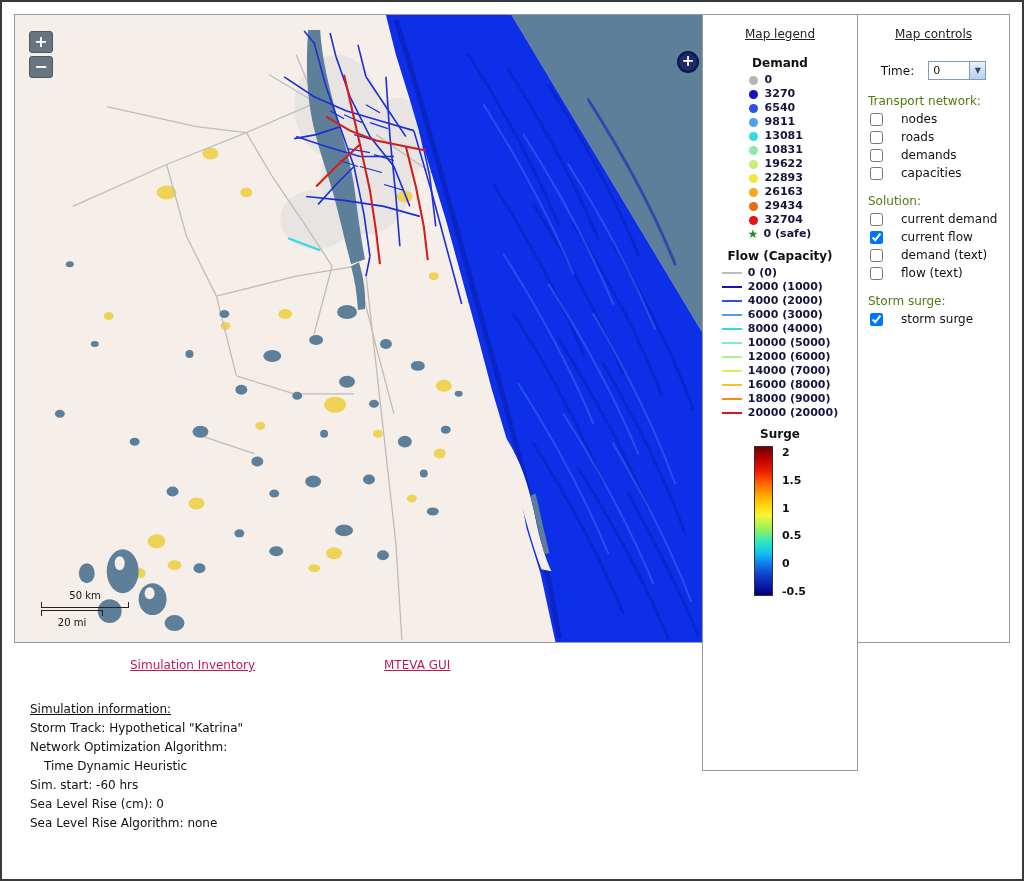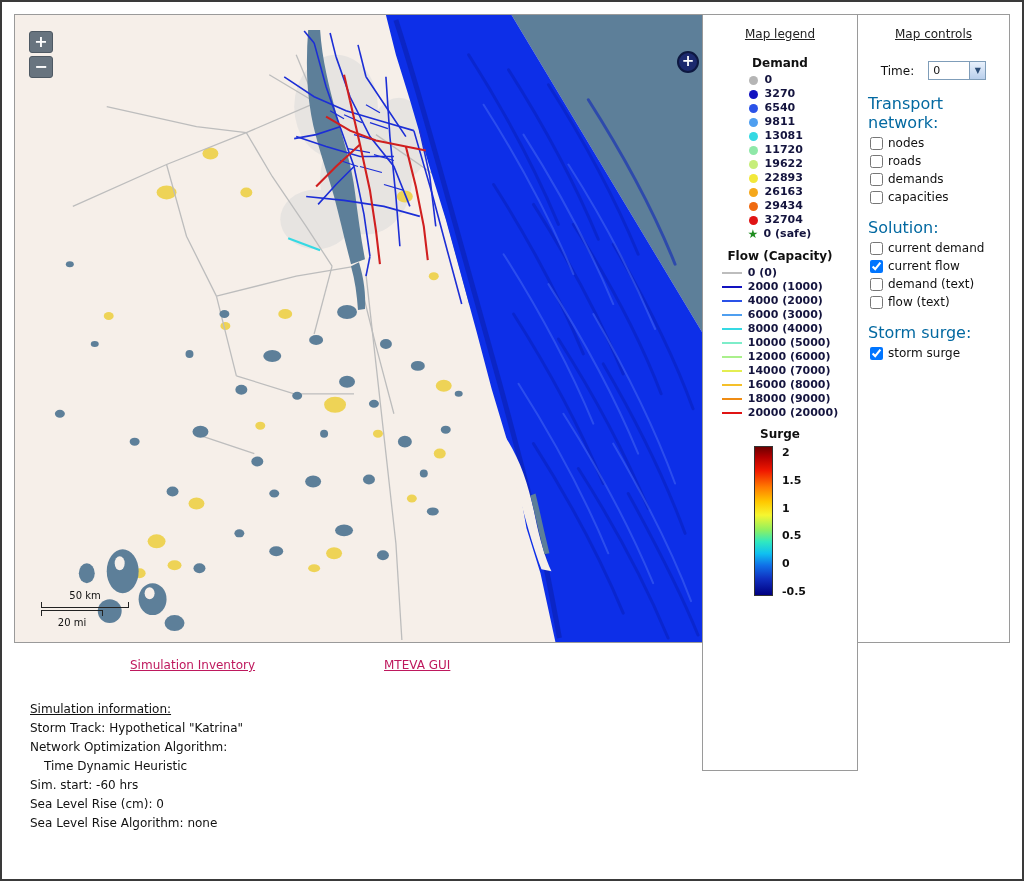--- a/index.html
+++ b/index.html
@@ -51,22 +51,22 @@
   
   .controls-panel { width: 153px; height: 629px; margin-left: -1px; padding: 8px 10px; text-align: left; overflow: hidden; }
   .controls-panel .panel-title-wrap { text-align: center; }
   .time-row { display: flex; align-items: center; gap: 14px; justify-content: center; margin: 12px 0 4px; font-size: 12px; }
   .fake-select { display: inline-flex; width: 58px; height: 19px; border: 1px solid #7f9db9; background: #fff;
                  align-items: center; cursor: pointer; }
   .fake-select .val { flex: 1; font-size: 11px; padding-left: 4px; color: #111; }
   .fake-select .arrow { width: 16px; height: 100%; background: linear-gradient(#e9f1fc, #b9cfec);
                         border-left: 1px solid #7f9db9; color: #2c4d77; font-size: 8px;
                         display: flex; align-items: center; justify-content: center; }
-  .group-label { font-size: 16px; color: #0369a1; margin: 14px 0 4px; }
-  .cb-row { display: flex; align-items: center; font-size: 12px; color: #111; margin: 4px 0 4px 2px; gap: 5px; cursor: pointer; }
+  .group-label { font-size: 12px; color: #4d7c0f; margin: 14px 0 4px; }
+  .cb-row { display: flex; align-items: center; font-size: 12px; color: #111; margin: 4px 0 4px 2px; gap: 18px; cursor: pointer; }
   .cb-row input { width: 13px; height: 13px; margin: 0; flex: 0 0 13px; }
 
   
   .links-row { position: absolute; top: 656px; left: 0; width: 100%; font-size: 12px; }
   .link { position: absolute; color: #be185d; text-decoration: underline; cursor: pointer; }
   .link-inventory { left: 128px; }
   .link-gui { left: 382px; }
 
   .sim-info { position: absolute; left: 28px; top: 698px; font-size: 12px; color: #111; line-height: 19px; }
   .sim-title { text-decoration: underline; }
@@ -294,21 +294,21 @@
         <div class="legend-row">
             <span class="dot" style="background: rgb(79, 159, 240);"></span>
             <span class="legend-label">9811</span>
           </div>
         <div class="legend-row">
             <span class="dot" style="background: rgb(53, 217, 227);"></span>
             <span class="legend-label">13081</span>
           </div>
         <div class="legend-row">
             <span class="dot" style="background: rgb(143, 232, 168);"></span>
-            <span class="legend-label">11720</span>
+            <span class="legend-label">10831</span>
           </div>
         <div class="legend-row">
             <span class="dot" style="background: rgb(198, 238, 122);"></span>
             <span class="legend-label">19622</span>
           </div>
         <div class="legend-row">
             <span class="dot" style="background: rgb(242, 232, 58);"></span>
             <span class="legend-label">22893</span>
           </div>
         <div class="legend-row">

